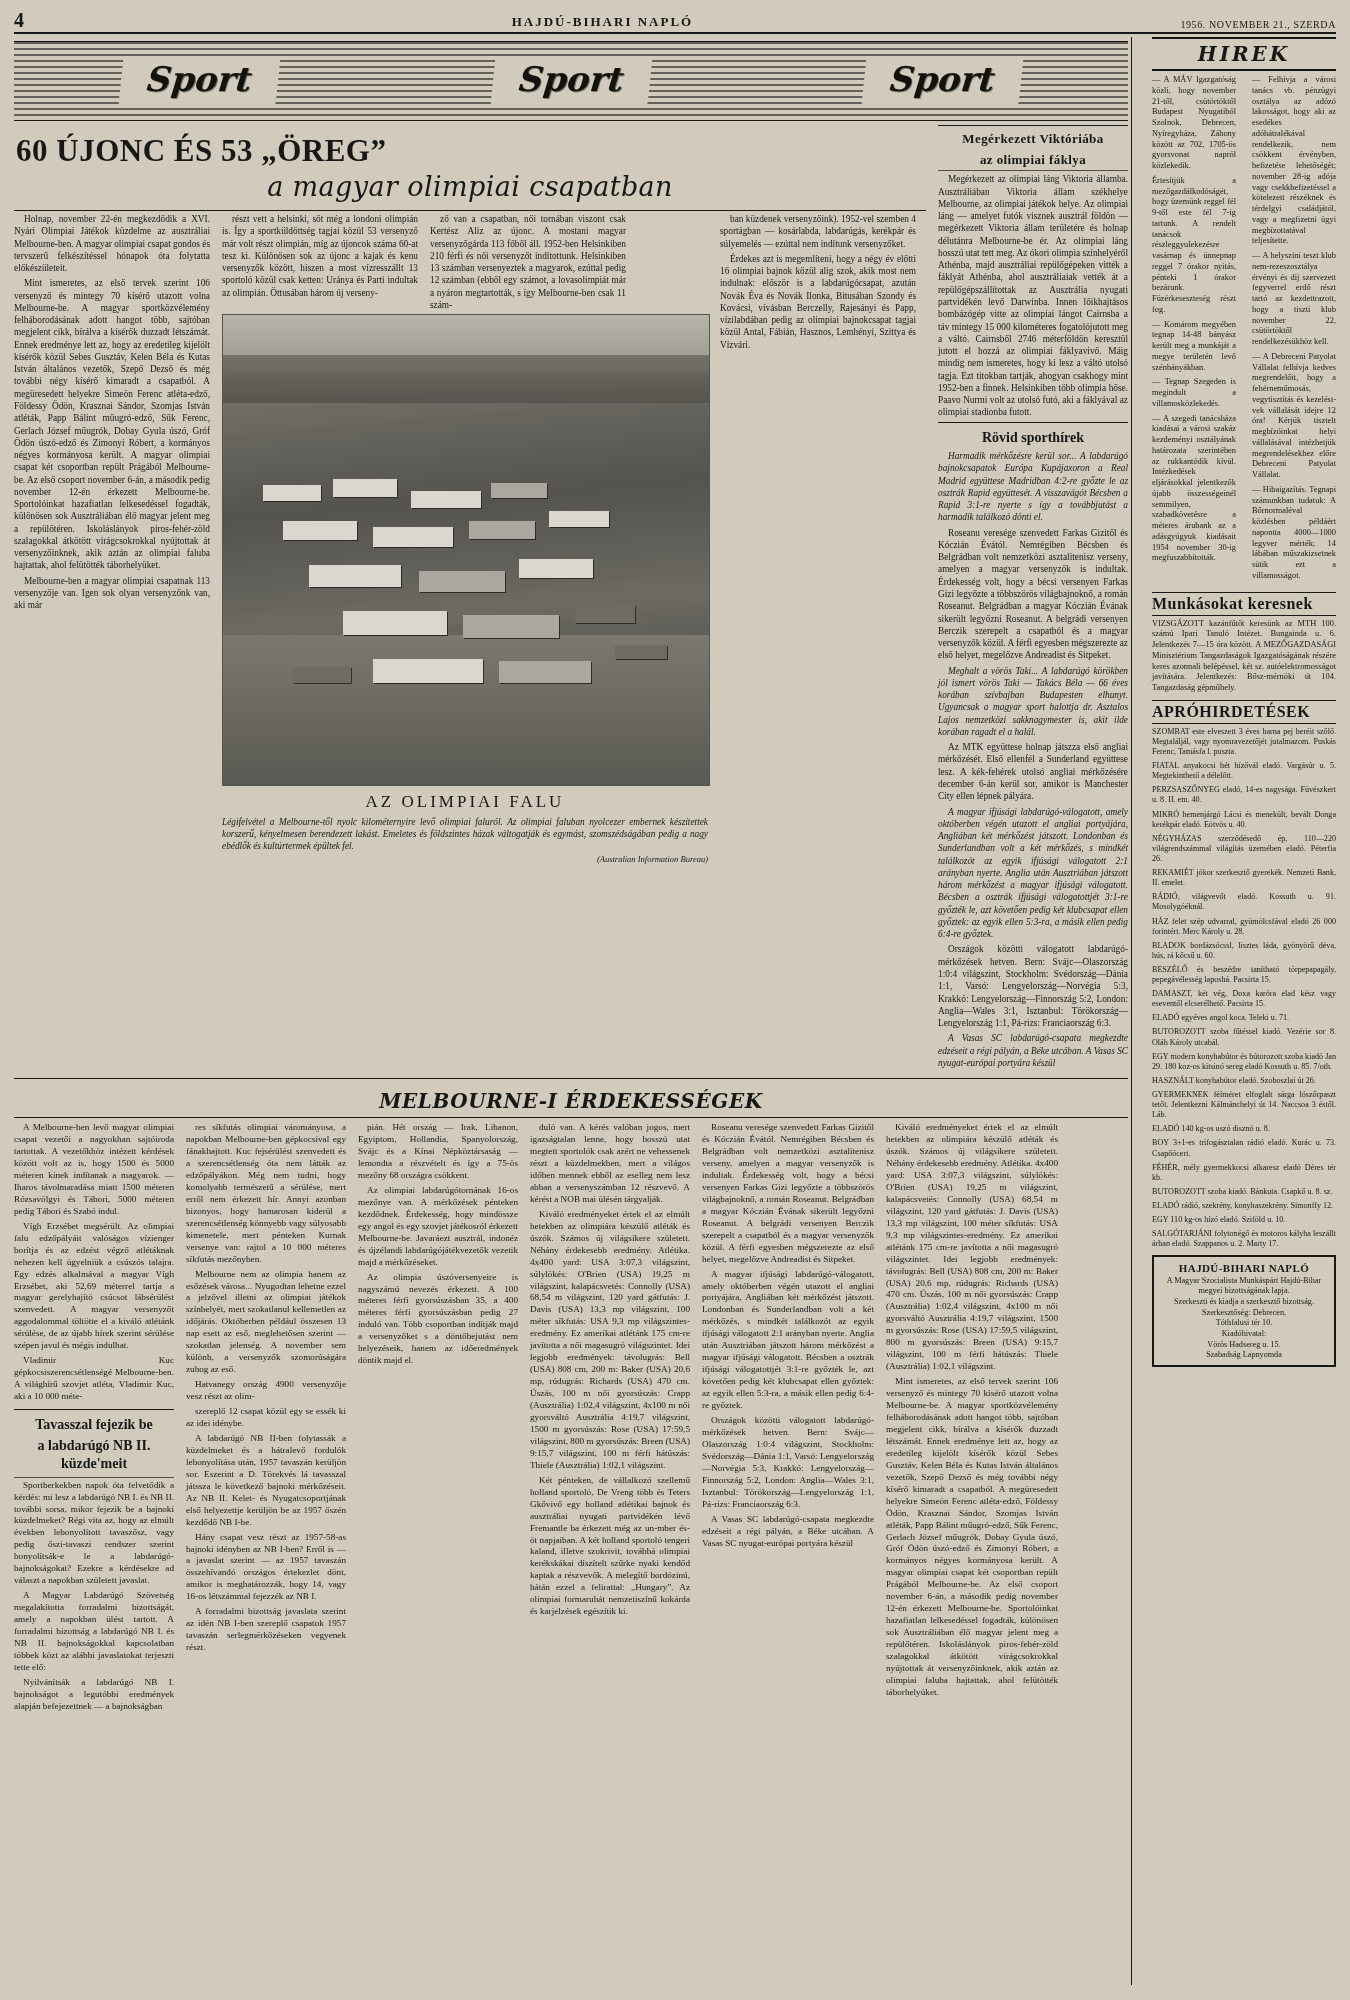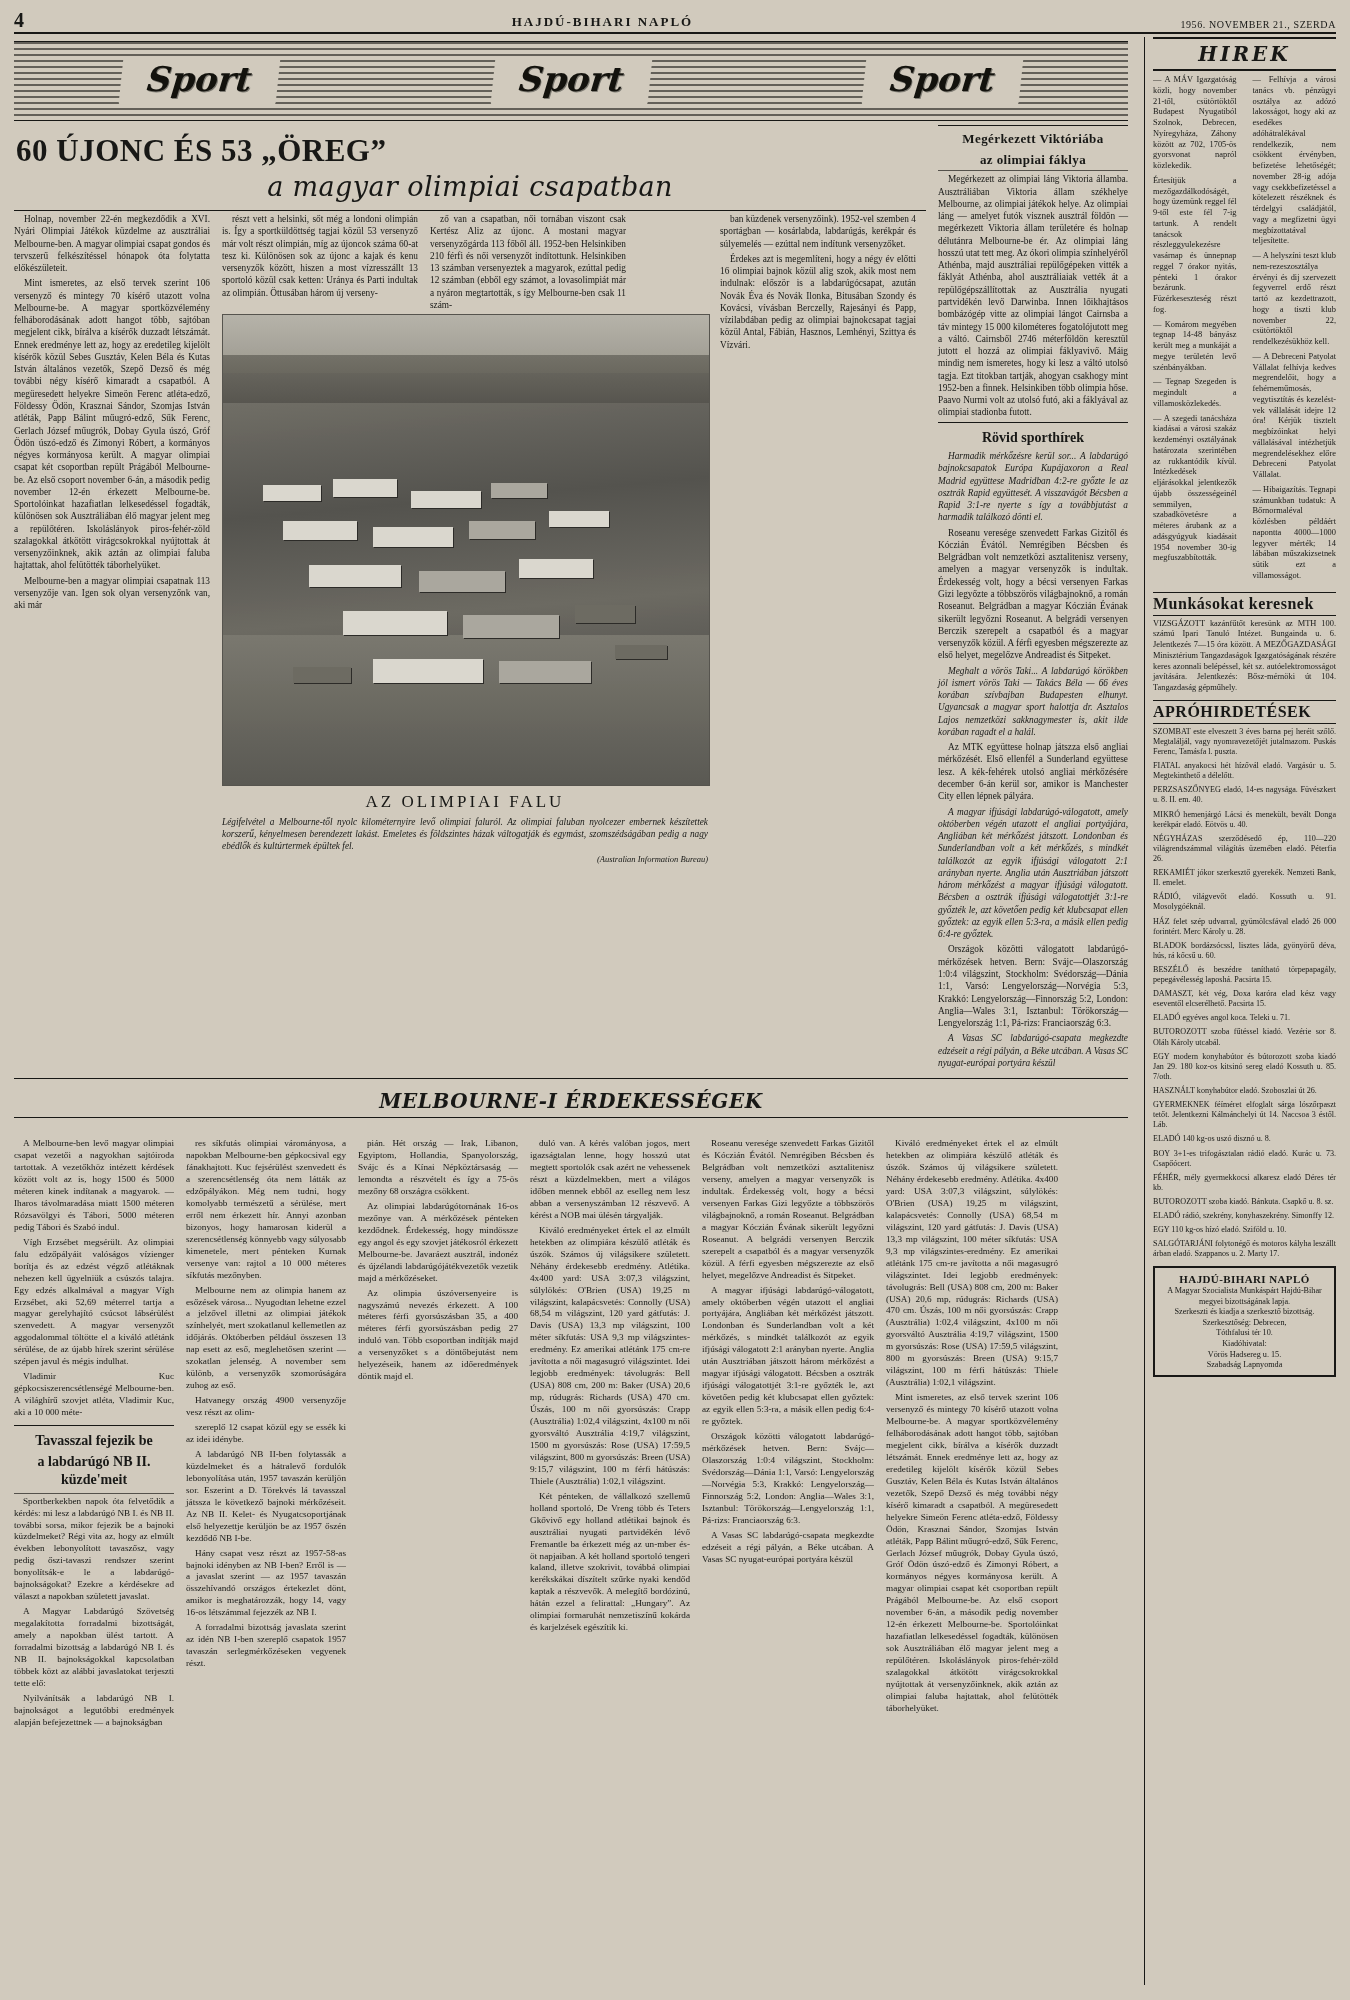--- a/index.html
+++ b/index.html
@@ -36,21 +36,21 @@
 
   .rule{border-top:1px solid #1a1a18;margin:2px 0;}
   .rule.thin{border-top:1px solid #55524c;}
 
   
   .body-grid{
     display:flex;gap:0px;height:1948px;
   }
   .left-zone{width:1120px;}
   .right-zone{
-    width:200px;border-left:1px solid #1a1a18;padding-left:8px;margin-left:16px;
+    width:200px;border-left:1px solid #1a1a18;padding-left:20px;margin-left:3px;
   }
 
   
   .sport-banner{
     position:relative;height:78px;margin:4px 0 2px 0;
     border-top:1px solid #1a1a18;border-bottom:1px solid #1a1a18;
     background:
       repeating-linear-gradient(90deg,#cfc9bc 0 3px,#9e9泉 0 0);
     overflow:hidden;
   }
@@ -130,21 +130,21 @@
   .box-title{
     font-weight:bold;font-size:13px;text-align:center;
     letter-spacing:.4px;margin:4px 0 2px 0;
   }
   .ital-title{
     font-weight:bold;font-size:14px;text-align:center;
     margin:6px 0 3px 0;
   }
 
   
-  .lowcols{display:flex;gap:12px;margin-top:20px;}
+  .lowcols{display:flex;gap:12px;margin-top:4px;}
   .lc{width:160px;font-size:9.2px;line-height:1.3;text-align:justify;}
   .lc p{margin:0 0 3px 0;text-indent:9px;}
   .lc.wide{width:172px;}
 
   
   .hirek-title{
     font-family:"DejaVu Serif",serif;font-weight:bold;font-style:italic;
     font-size:20px;text-align:center;letter-spacing:3px;
     border-top:2px solid #1a1a18;border-bottom:2px solid #1a1a18;
     padding:3px 0;margin-bottom:4px;

